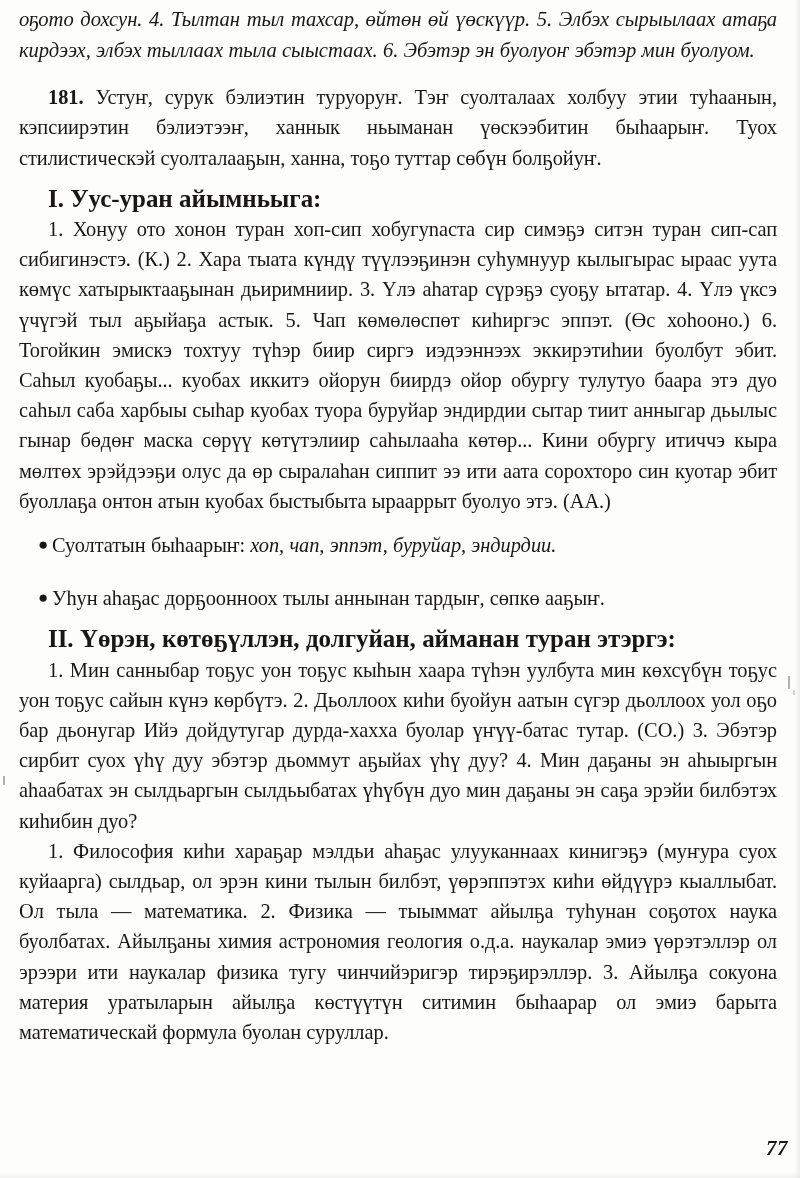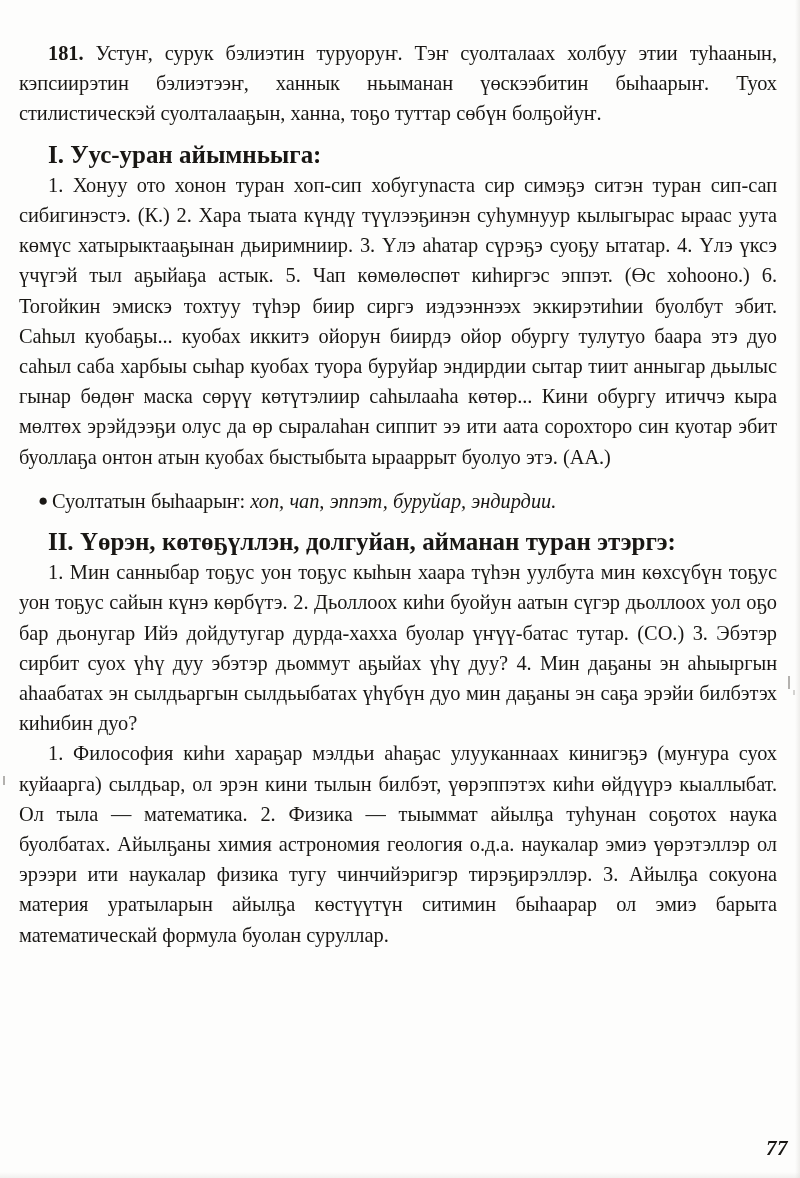--- a/index.html
+++ b/index.html
@@ -37,21 +37,21 @@
     word-spacing: 0.2px;
   }
 
   .para-italic {
     font-style: italic;
     font-size: 20.6px;
     line-height: 30.6px;
   }
 
   .exercise {
-    margin-top: 34px;
+    margin-top: 17px;
     text-indent: 29px;
   }
   .exercise .num {
     font-weight: bold;
   }
 
   .body-para {
     text-indent: 29px;
   }
 
@@ -123,29 +123,31 @@
     background: linear-gradient(to bottom, rgba(255,255,255,0), rgba(214,212,208,0.30));
   }
 </style>
 </head>
 <body>
 
 <div class="page">
 
   <div class="content">
 
+    <p class="para-italic">оҕото дохсун. 4. Тылтан тыл тахсар, өйтөн өй үөскүүр. 5. Элбэх сырыылаах атаҕа кирдээх, элбэх тыллаах тыла сыыстаах. 6. Эбэтэр эн буолуоҥ эбэтэр мин буолуом.</p>
 
     <p class="exercise"><span class="num">181.</span> <span>Устуҥ, сурук бэлиэтин туруоруҥ. Тэҥ суолталаах холбуу этии туһаанын, кэпсиирэтин бэлиэтээҥ, ханнык ньыманан үөскээбитин быһаарыҥ. Туох стилистическэй суолталааҕын, ханна, тоҕо туттар сөбүн болҕойуҥ.</span></p>
 
     <p class="sec-heading gap-before-heading">I. Уус-уран айымньыга:</p>
 
     <p class="body-para">1. Хонуу ото хонон туран хоп-сип хобугуnаста сир симэҕэ ситэн туран сип-сап сибигинэстэ. (К.) 2. Хара тыата күндү түүлээҕинэн суһумнуур кылыгырас ыраас уута көмүс хатырыктааҕынан дьиримниир. 3. Үлэ аһатар сүрэҕэ суоҕу ытатар. 4. Үлэ үксэ үчүгэй тыл аҕыйаҕа астык. 5. Чап көмөлөспөт киһиргэс эппэт. (Өс хоһооно.) 6. Тогойкин эмискэ тохтуу түһэр биир сиргэ иэдээннээх эккирэтиһии буолбут эбит. Саһыл куобаҕы... куобах иккитэ ойорун биирдэ ойор обургу тулутуо баара этэ дуо саһыл саба харбыы сыһар куобах туора буруйар эндирдии сытар тиит анныгар дьылыс гынар бөдөҥ маска сөрүү көтүтэлиир саһылааһа көтөр... Кини обургу итиччэ кыра мөлтөх эрэйдээҕи олус да өр сыралаһан сиппит ээ ити аата сорохторо син куотар эбит буоллаҕа онтон атын куобах быстыбыта ыраappыт буолуо этэ. (АА.)</p>
 
     <p class="bullet-line bullet-block-1"><span class="dot">●</span><span>Суолтатын быһаарыҥ: </span><span class="ital">хоп, чап, эппэт, буруйар, эндирдии.</span></p>
 
+    <p class="bullet-line bullet-block-2"><span class="dot">●</span><span>Уһун аһаҕас дорҕоонноох тылы аннынан тардыҥ, сөпкө ааҕыҥ.</span></p>
 
     <p class="sec-heading gap-before-heading">II. Үөрэн, көтөҕүллэн, долгуйан, айманан туран этэргэ:</p>
 
     <p class="body-para">1. Мин санныбар тоҕус уон тоҕус кыһын хаара түһэн уулбута мин көхсүбүн тоҕус уон тоҕус сайын күнэ көрбүтэ. 2. Дьоллоох киһи буойун аатын сүгэр дьоллоох уол оҕо бар дьонугар Ийэ дойдутугар дурда-хахха буолар үҥүү-батас тутар. (СО.) 3. Эбэтэр сирбит суох үһү дуу эбэтэр дьоммут аҕыйах үһү дуу? 4. Мин даҕаны эн аһыыргын аһаабатах эн сылдьаргын сылдьыбатах үһүбүн дуо мин даҕаны эн саҕа эрэйи билбэтэх киһибин дуо?</p>
 
 
 
     <p class="body-para">1. Философия киһи хараҕар мэлдьи аһаҕас улууканнаах кинигэҕэ (муҥура суох куйаарга) сылдьар, ол эрэн кини тылын билбэт, үөрэппэтэх киһи өйдүүрэ кыаллыбат. Ол тыла — математика. 2. Физика — тыыммат айылҕа туһунан соҕотох наука буолбатах. Айылҕаны химия астрономия геология о.д.а. наукалар эмиэ үөрэтэллэр ол эрээри ити наукалар физика тугу чинчийэригэр тирэҕирэллэр. 3. Айылҕа сокуона материя уратыларын айылҕа көстүүтүн ситимин быһаарар ол эмиэ барыта математическай формула буолан суруллар.</p>
 
   </div>

